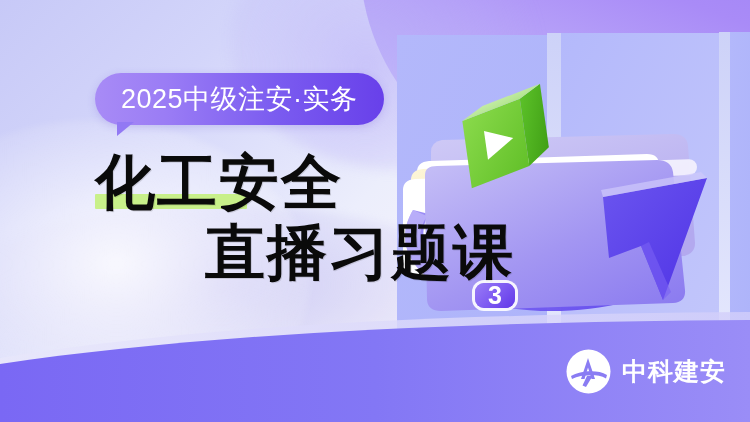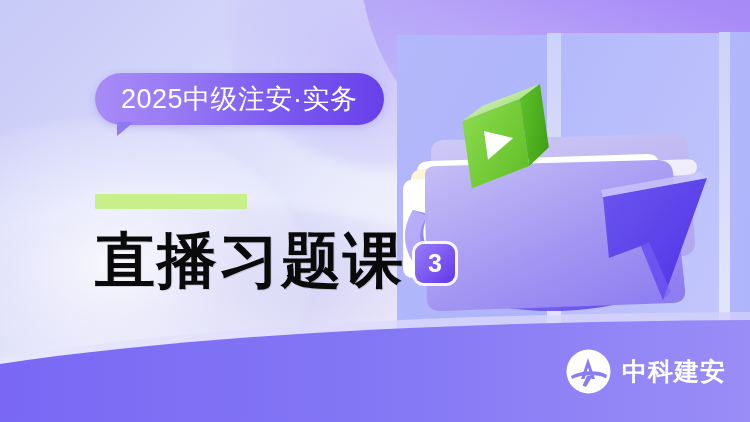--- a/index.html
+++ b/index.html
@@ -52,21 +52,21 @@
     color:#ffffff;font-size:27px;letter-spacing:.5px;line-height:1;white-space:nowrap;
     font-family:"Liberation Sans","DejaVu Sans",sans-serif;
   }
   .badge-tail{
     position:absolute;left:22px;bottom:-11px;width:0;height:0;
     border-left:0 solid transparent;border-right:17px solid transparent;border-top:14px solid #9279f4;
   }
 
   .headline{margin-top:18px;position:relative;}
   .hl-row{position:relative;display:flex;align-items:flex-end;height:70px;}
-  .hl-row.second{margin-top:8px;}
+  .hl-row.second{margin-top:8px;flex-direction:column;}
 
   .hl-text{
     position:relative;z-index:2;
     font-family:"DejaVu Serif","Liberation Serif",serif;
     font-weight:700;font-size:60px;line-height:62px;color:#0a0a0a;
     letter-spacing:2px;white-space:nowrap;
     text-shadow:1px 1px 0 rgba(0,0,0,.12);
   }
   .hl-underline{
     position:absolute;z-index:1;left:0;bottom:4px;width:152px;height:15px;
@@ -230,20 +230,21 @@
   <div class="content">
 
     <div class="badge">
       <span class="badge-text">2025中级注安·实务</span>
       <span class="badge-tail"></span>
     </div>
 
     <div class="headline">
       <div class="hl-row">
         <span class="hl-underline"></span>
+        <span class="hl-text">化工安全</span>
       </div>
       <div class="hl-row second">
         <span class="hl-text">直播习题课</span>
         <span class="num-badge">
           <span>3</span>
         </span>
       </div>
     </div>
 
   </div>

